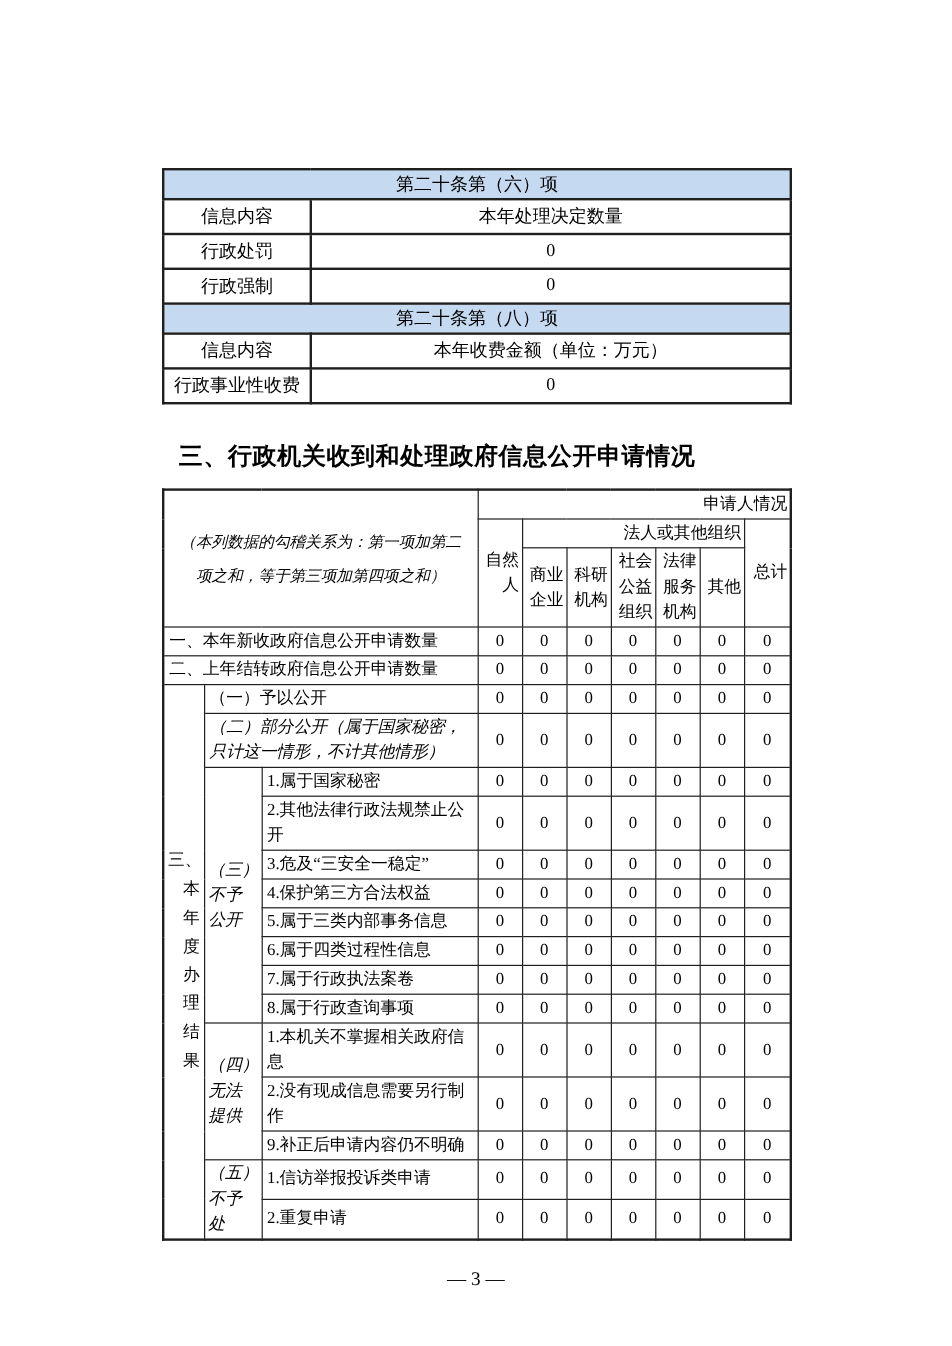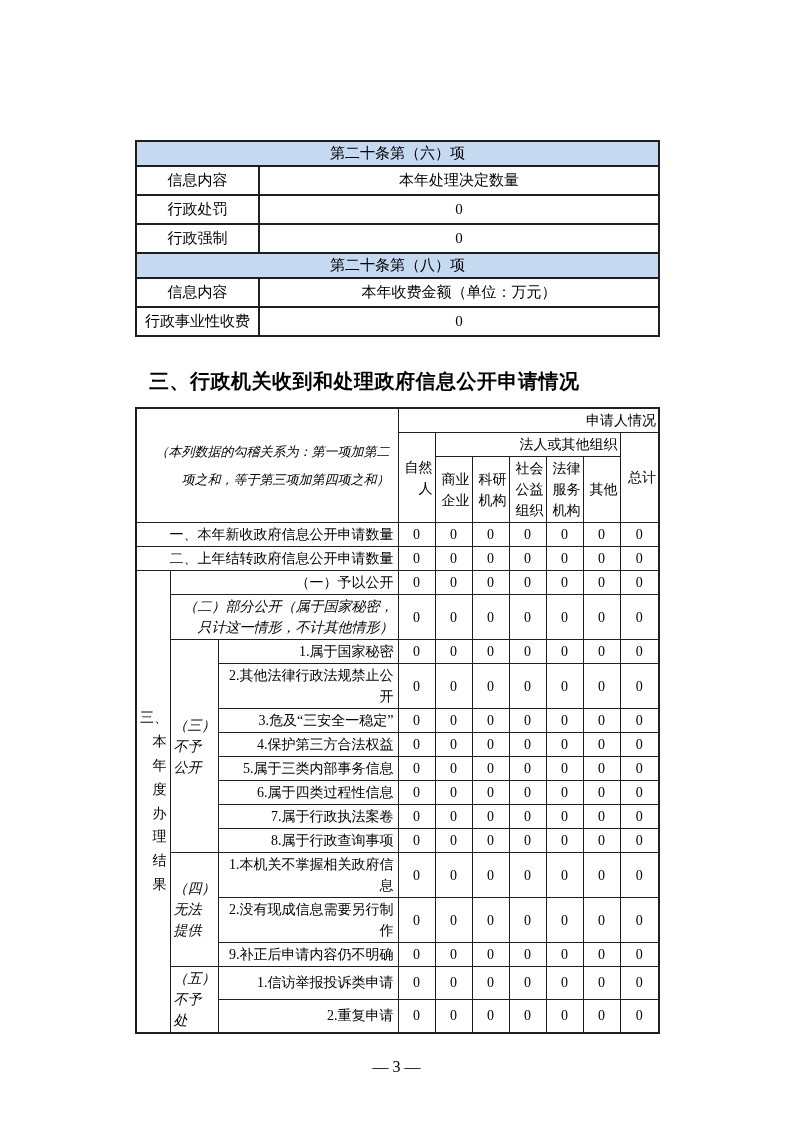--- a/index.html
+++ b/index.html
@@ -35,26 +35,26 @@
   .t2{width:523px;margin-top:13px;border:2px solid var(--border);}
   .t2 td{
     border:1px solid var(--border);
     font-size:14px;vertical-align:middle;
     padding:1px 4px;overflow:hidden;line-height:1.5;
   }
   .t2 .hc{text-align:right;padding:1px 2px;}
   .t2 .hr1{height:21px;}
   .t2 .hr2{height:22px;}
   .t2 .num{text-align:center;}
-  .t2 .lbl{text-align:right;}
+  .t2 .lbl{text-align:left;}
   .t2 .clbl{text-align:left;padding:1px 3px;font-style:italic;}
   .t2 .vlbl{text-align:right;padding:1px 3px;vertical-align:middle;line-height:1.7;}
   .t2 .note{
     font-style:italic;font-size:13px;line-height:2.1;
-    text-align:right;padding:4px 8px;
+    text-align:center;padding:4px 8px;
   }
   .t2 .kai{font-style:italic;}
   .t2 tr.r1{height:23px;}
 
   
   .footer{
     text-align:center;font-size:16px;margin-top:24px;
     font-family:"Liberation Serif","DejaVu Serif",serif;
   }
 </style>

